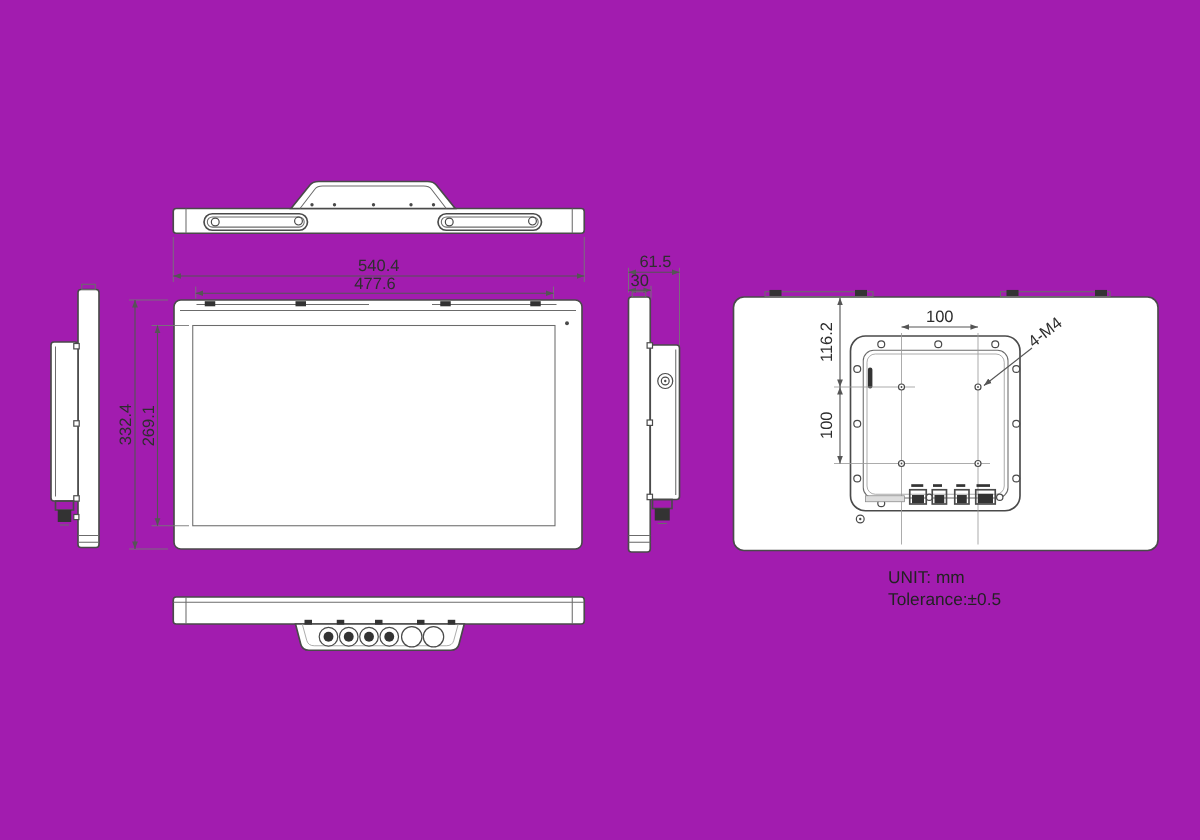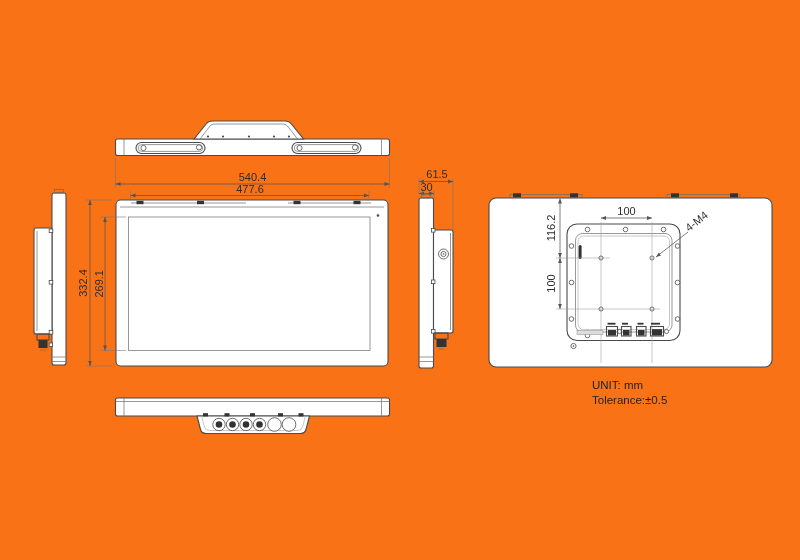--- a/index.html
+++ b/index.html
@@ -1,16 +1,16 @@
 <!DOCTYPE html>
 <html><head>
 <meta charset="utf-8">
 <style>
   html,body{margin:0;padding:0;background:#ffffff;}
-  .page{width:800px;height:560px;background:#f97316;position:relative;overflow:hidden;
+  .page{width:800px;height:560px;background:#a21caf;position:relative;overflow:hidden;
         font-family:"Liberation Sans", sans-serif;}
   svg{display:block;}
   
   .ol   {fill:#ffffff;stroke:#4a4a4a;stroke-width:1.1;}
   .ol2  {fill:none;stroke:#4a4a4a;stroke-width:1.1;}
   .thin {fill:none;stroke:#6b6b6b;stroke-width:0.7;}
   .lite {fill:none;stroke:#9a9a9a;stroke-width:0.55;}
   .dark {fill:#333333;stroke:none;}
   .screw{fill:#ffffff;stroke:#4a4a4a;stroke-width:0.8;}
   .dot  {fill:#4a4a4a;stroke:none;}

